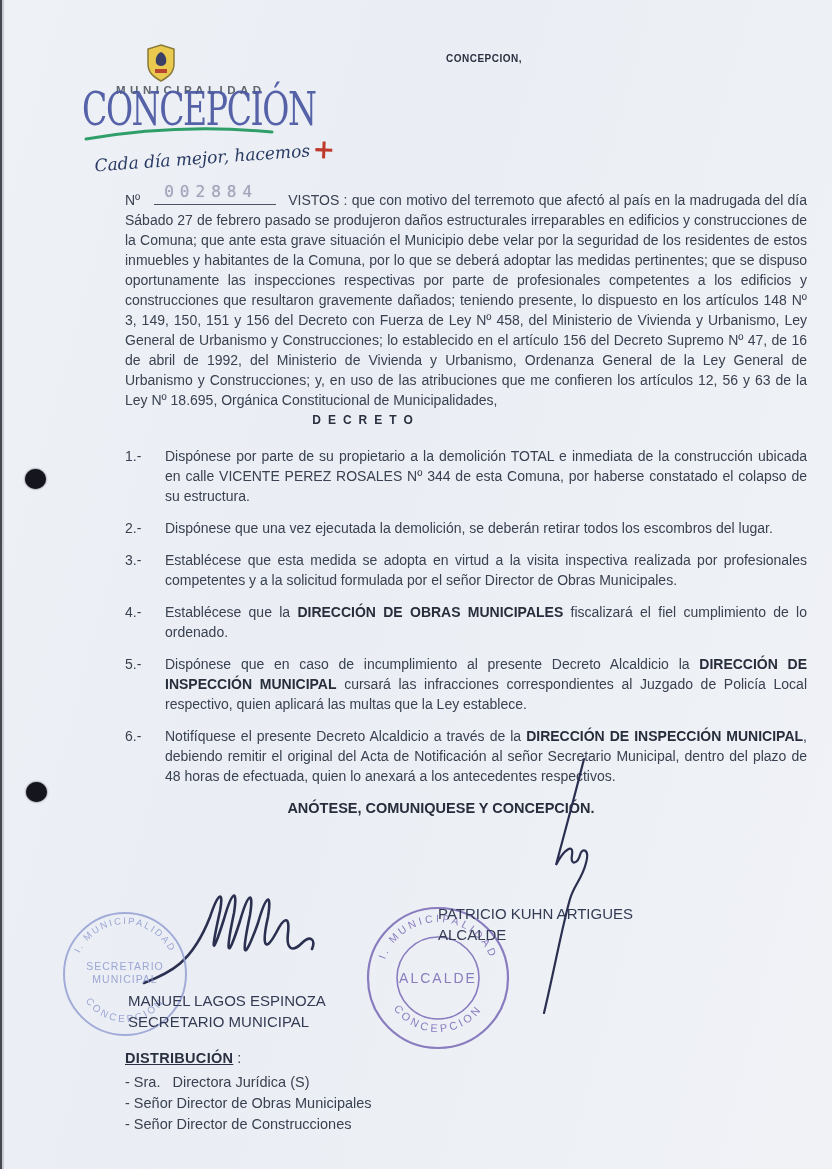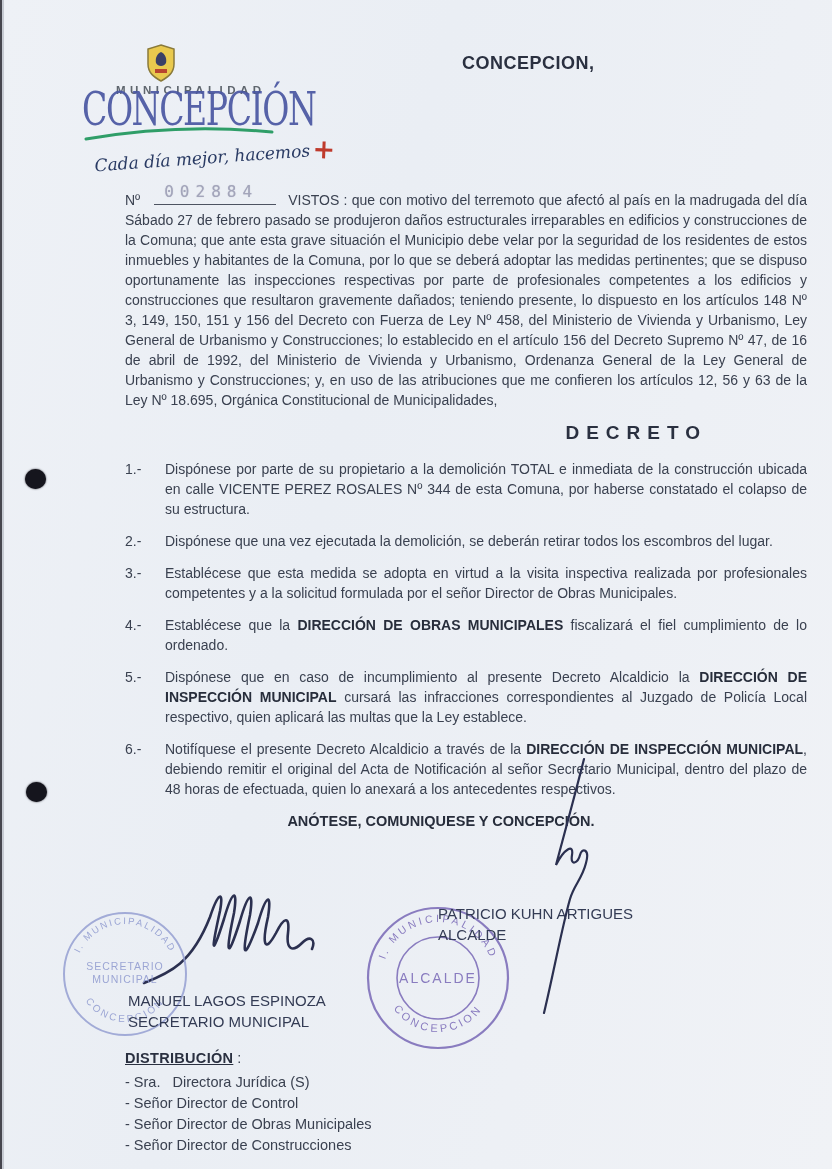--- a/index.html
+++ b/index.html
@@ -27,35 +27,35 @@
   .wordmark { position:absolute; left:2px; top:40px; font-family:"DejaVu Serif", serif;
               font-size:46px; color:#4a57a2; letter-spacing:-2px;
               transform:scaleX(.72); transform-origin:left center; white-space:nowrap; opacity:.92; }
   .swoosh { position:absolute; left:4px; top:80px; width:190px; height:22px; }
   .slogan { position:absolute; left:14px; top:96px; font-family:"DejaVu Serif", serif;
             font-style:italic; font-size:17px; color:#2a3b64; transform:rotate(-4deg); white-space:nowrap; }
   .slogan-plus { color:#bf3a2c; font-weight:700; font-style:normal; font-size:27px;
                  display:inline-block; transform:rotate(6deg) translateY(3px); margin-left:3px; }
 
   
-  .dateline-city { position:absolute; left:462px; top:53px; font-size:18px; font-weight:700;
+  .dateline-city { position:absolute; left:446px; top:53px; font-size:10px; font-weight:700;
                    letter-spacing:.5px; color:#2a3040; }
   .date-stamp { position:absolute; left:593px; top:46px; font-size:21px; font-weight:700;
                 letter-spacing:2px; color:#9b94cd; opacity:.85; text-shadow:0 0 1px #b4aedd; white-space:nowrap; }
 
   
   .doc-body { position:absolute; left:125px; top:190px; width:682px; font-size:14px; line-height:20px; }
   .vistos { text-align:justify; }
   .no-label { font-size:14px; margin-right:14px; }
   .no-field { position:relative; display:inline-block; width:122px; height:14px;
               border-bottom:1.6px solid #4d5361; margin-right:12px; vertical-align:baseline; }
   .no-stamp { position:absolute; left:10px; bottom:2px; font-family:"DejaVu Sans Mono", monospace;
               font-size:16px; letter-spacing:6px; color:#a3a5ba; text-shadow:0 0 1px #b8bacb; white-space:nowrap;margin-top:13px; }
-  .decreto-heading { margin-top:13px; text-align:right; transform:translateX(-100px);
-                     font-weight:700; font-size:19px; letter-spacing:7px; color:#2a3040; }
+  .decreto-heading { text-align:center; transform:translateX(-100px);
+                     font-weight:700; font-size:12px; letter-spacing:7px; color:#2a3040; }
   .items { list-style:none; margin-top:16px; }
   .item { display:grid; grid-template-columns:40px 1fr; margin-bottom:12px; }
   .item-num { font-size:14px; }
   .item-text { text-align:justify; }
   .item-text .b { font-weight:700; color:#272d3b;margin-top:16px; }
   .closing-line { margin-top:12px; text-align:center; transform:translateX(-25px);
                   font-weight:700; font-size:14.5px; color:#272d3b; }
 
   
   .sig-secretary { position:absolute; left:140px; top:855px; width:240px; height:140px; }
@@ -192,20 +192,19 @@
     <div>ALCALDE</div>
   </div>
 
   <div class="dist">
     <div><span class="dist-title">DISTRIBUCIÓN</span><span> :</span></div>
     <div class="dist-items">
 
 
         <div class="dist-item">- Sra.   Directora Jurídica (S)</div>
 
-        <div class="dist-item">- Señor Director de Control</div>
 
         <div class="dist-item">- Señor Director de Obras Municipales</div>
 
         <div class="dist-item">- Señor Director de Construcciones</div>
       </div>
   </div>
 </div>
 
 </body></html>

